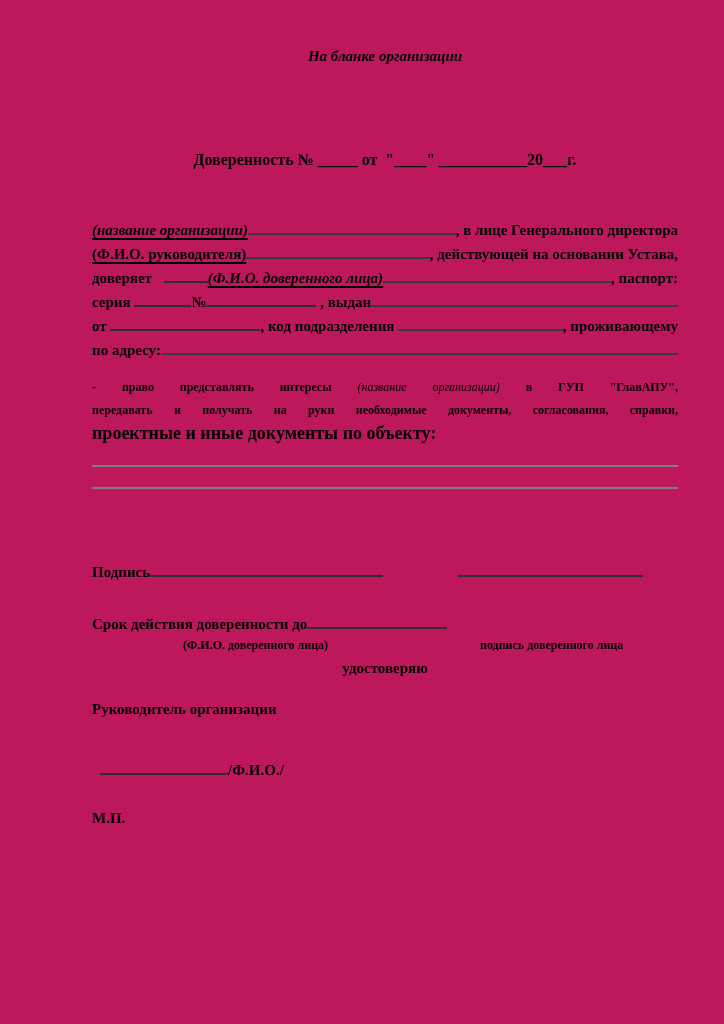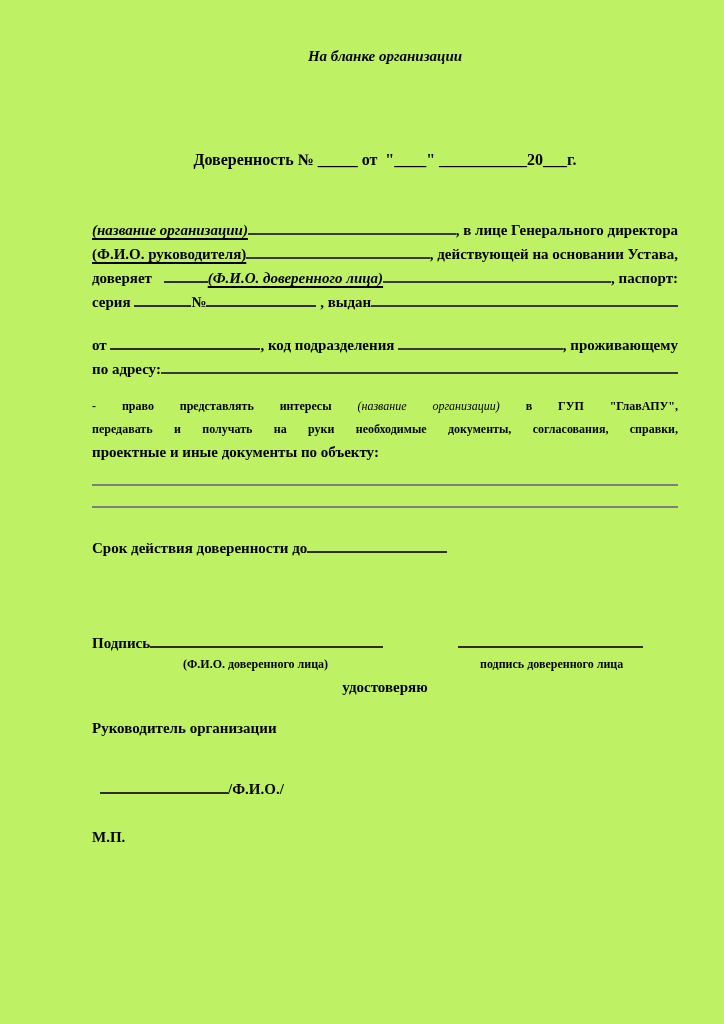--- a/index.html
+++ b/index.html
@@ -7,21 +7,21 @@
   body {
     width:724px; height:1024px;
     font-family:"Liberation Serif", serif;
     color:#000;
   }
   .page {
     position:relative;
     width:724px; height:1024px;
     padding:46px 46px 0 92px;
     overflow:hidden;
-    background:#bef264;
+    background:#be185d;
   }
   .letterhead {
     text-align:center;
     font-style:italic; font-weight:bold;
     font-size:15px; line-height:20px;
   }
   .title {
     text-align:center;
     font-weight:bold; font-size:16px; line-height:24px;
     margin-top:82px;
@@ -46,27 +46,27 @@
     height:2px;
   }
   .spacer { flex:0 0 auto; height:1px; }
   .lbl {
     text-decoration:underline;
     text-decoration-thickness:1.5px;
     text-underline-offset:3px;
   }
   .it { font-style:italic; }
   .p1 { margin-top:46px; }
-  .p2 { margin-top:19px; }
+  .p2 { margin-top:0; }
   .p3 { margin-top:14px; }
   .just {
     font-weight:bold; font-size:12px; line-height:23px;
     text-align:justify; text-align-last:justify;
   }
-  .last { font-weight:bold; font-size:15px; line-height:23px; }
+  .last { font-weight:bold; font-size:18px; line-height:23px; }
   .rule { height:22px; border-bottom:2px solid #7e7e7e; }
   .validity { margin-top:28px; }
   .blank-validity { width:140px; }
   .sig-row { margin-top:71px; }
   .blank-sig1 { width:233px; }
   .gap-sig { width:75px; }
   .blank-sig2 { width:185px; }
   .captions { position:relative; height:16px; }
   .caption {
     position:absolute; top:2px;
@@ -144,30 +144,30 @@
       <span class="it" style="font-weight:normal;">(название организации)</span>
       <span>в ГУП "ГлавАПУ",</span>
     </div>
     <div class="just">передавать и получать на руки необходимые документы, согласования, справки,</div>
     <div class="last">проектные и иные документы по объекту:</div>
   </div>
 
   <div class="rule"></div>
   <div class="rule"></div>
 
-  <div class="line validity">
-    <span>Срок действия доверенности до</span>
-    <div class="blank blank-validity"></div>
-  </div>
-
   <div class="line sig-row">
     <span>Подпись</span>
     <div class="blank blank-sig1"></div>
     <div class="spacer gap-sig"></div>
     <div class="blank blank-sig2"></div>
+  </div>
+
+  <div class="line validity">
+    <span>Срок действия доверенности до</span>
+    <div class="blank blank-validity"></div>
   </div>
   <div class="captions">
     <span class="caption caption-fio">(Ф.И.О. доверенного лица)</span>
     <span class="caption caption-sign">подпись доверенного лица</span>
   </div>
   <div class="line certify">
     <span>удостоверяю</span>
   </div>
 
   <div class="line head-title">

